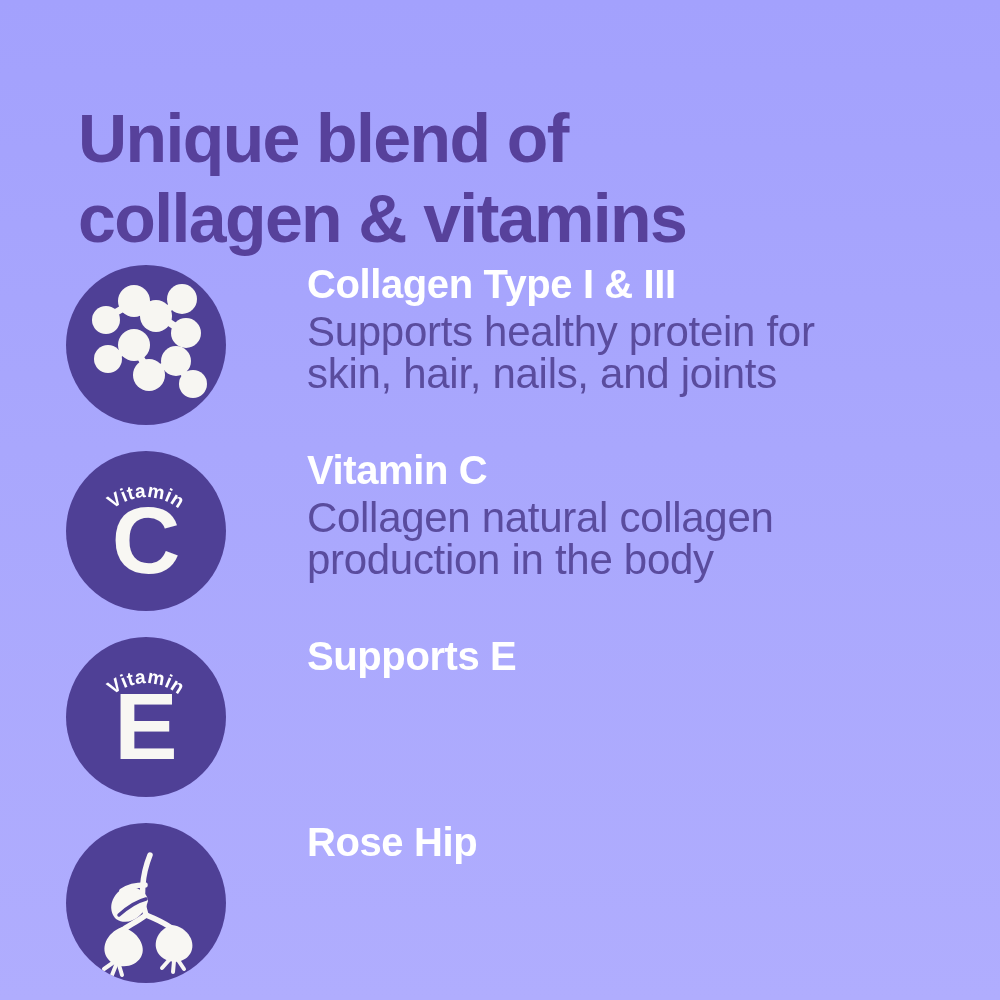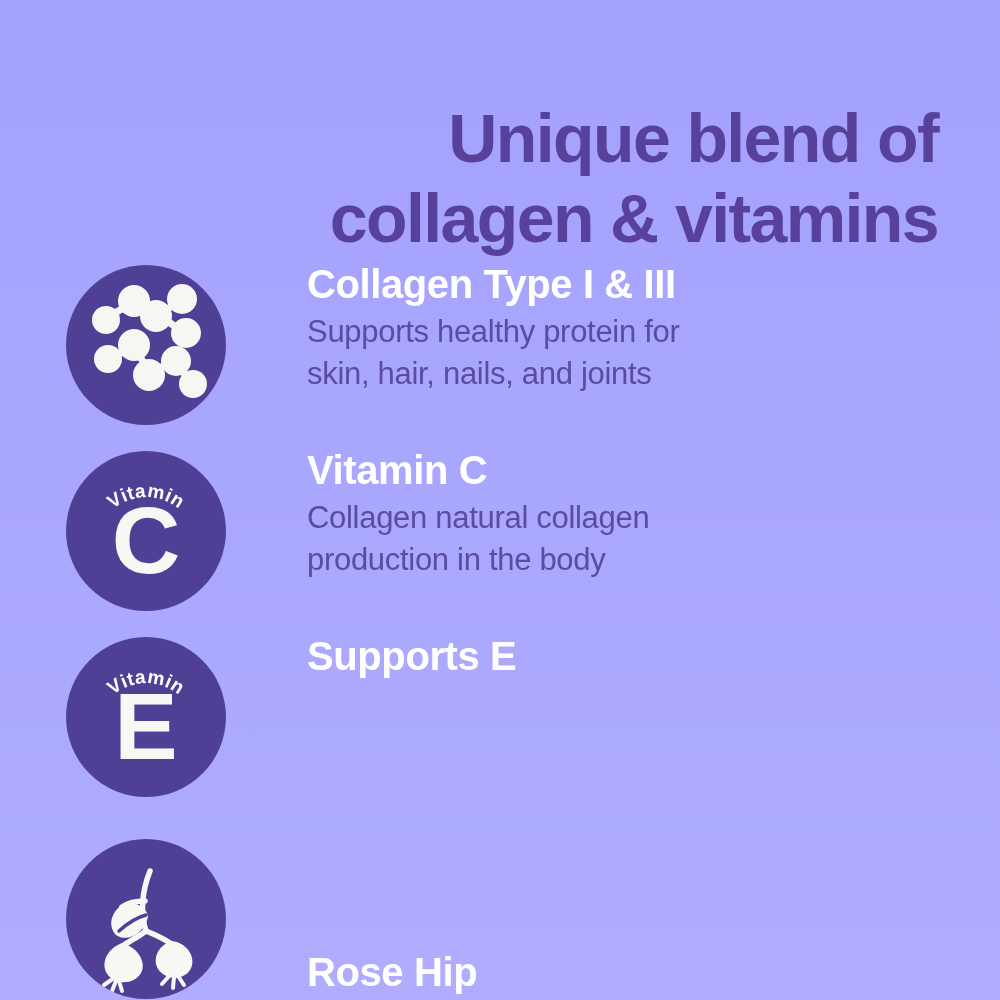--- a/index.html
+++ b/index.html
@@ -30,41 +30,40 @@
     left: 78px;
     top: 52px;
     width: 860px;
     color: #57419b;
     font-family: "Liberation Sans", sans-serif;
     font-weight: 700;
     font-size: 68px;
     line-height: 80px;
     letter-spacing: -1.6px;
     white-space: pre-line;
-    text-align: right;
   }
 
   
   .rows {
     position: absolute;
     left: 0;
     top: 255px;
     width: 1000px;
   }
   .feature-row {
     position: relative;
     display: flex;
     align-items: flex-start;
     padding-left: 66px;
     box-sizing: border-box;
   }
   .feature-row.r0 { height: 186px; }
   .feature-row.r1 { height: 186px; }
   .feature-row.r2 { height: 186px; }
-  .feature-row.r3 { height: 186px; align-items: flex-end; }
+  .feature-row.r3 { height: 186px; }
 
   
   .badge {
     position: relative;
     flex: 0 0 auto;
     width: 160px;
     height: 160px;
     border-radius: 50%;
     background: #4f4096;
     margin-top: 10px;
@@ -83,21 +82,21 @@
     color: #ffffff;
     font-weight: 700;
     font-size: 40px;
     line-height: 50px;
     letter-spacing: -0.4px;
     margin: 0 0 2px 0;
   }
   .f-desc {
     color: #5a4c9e;
     font-weight: 400;
-    font-size: 31px;
+    font-size: 42px;
     line-height: 42px;
     letter-spacing: -0.3px;
     margin: 0;
     white-space: pre-line;
   }
 </style>
 </head>
 <body>
 
 <div id="infographic">

